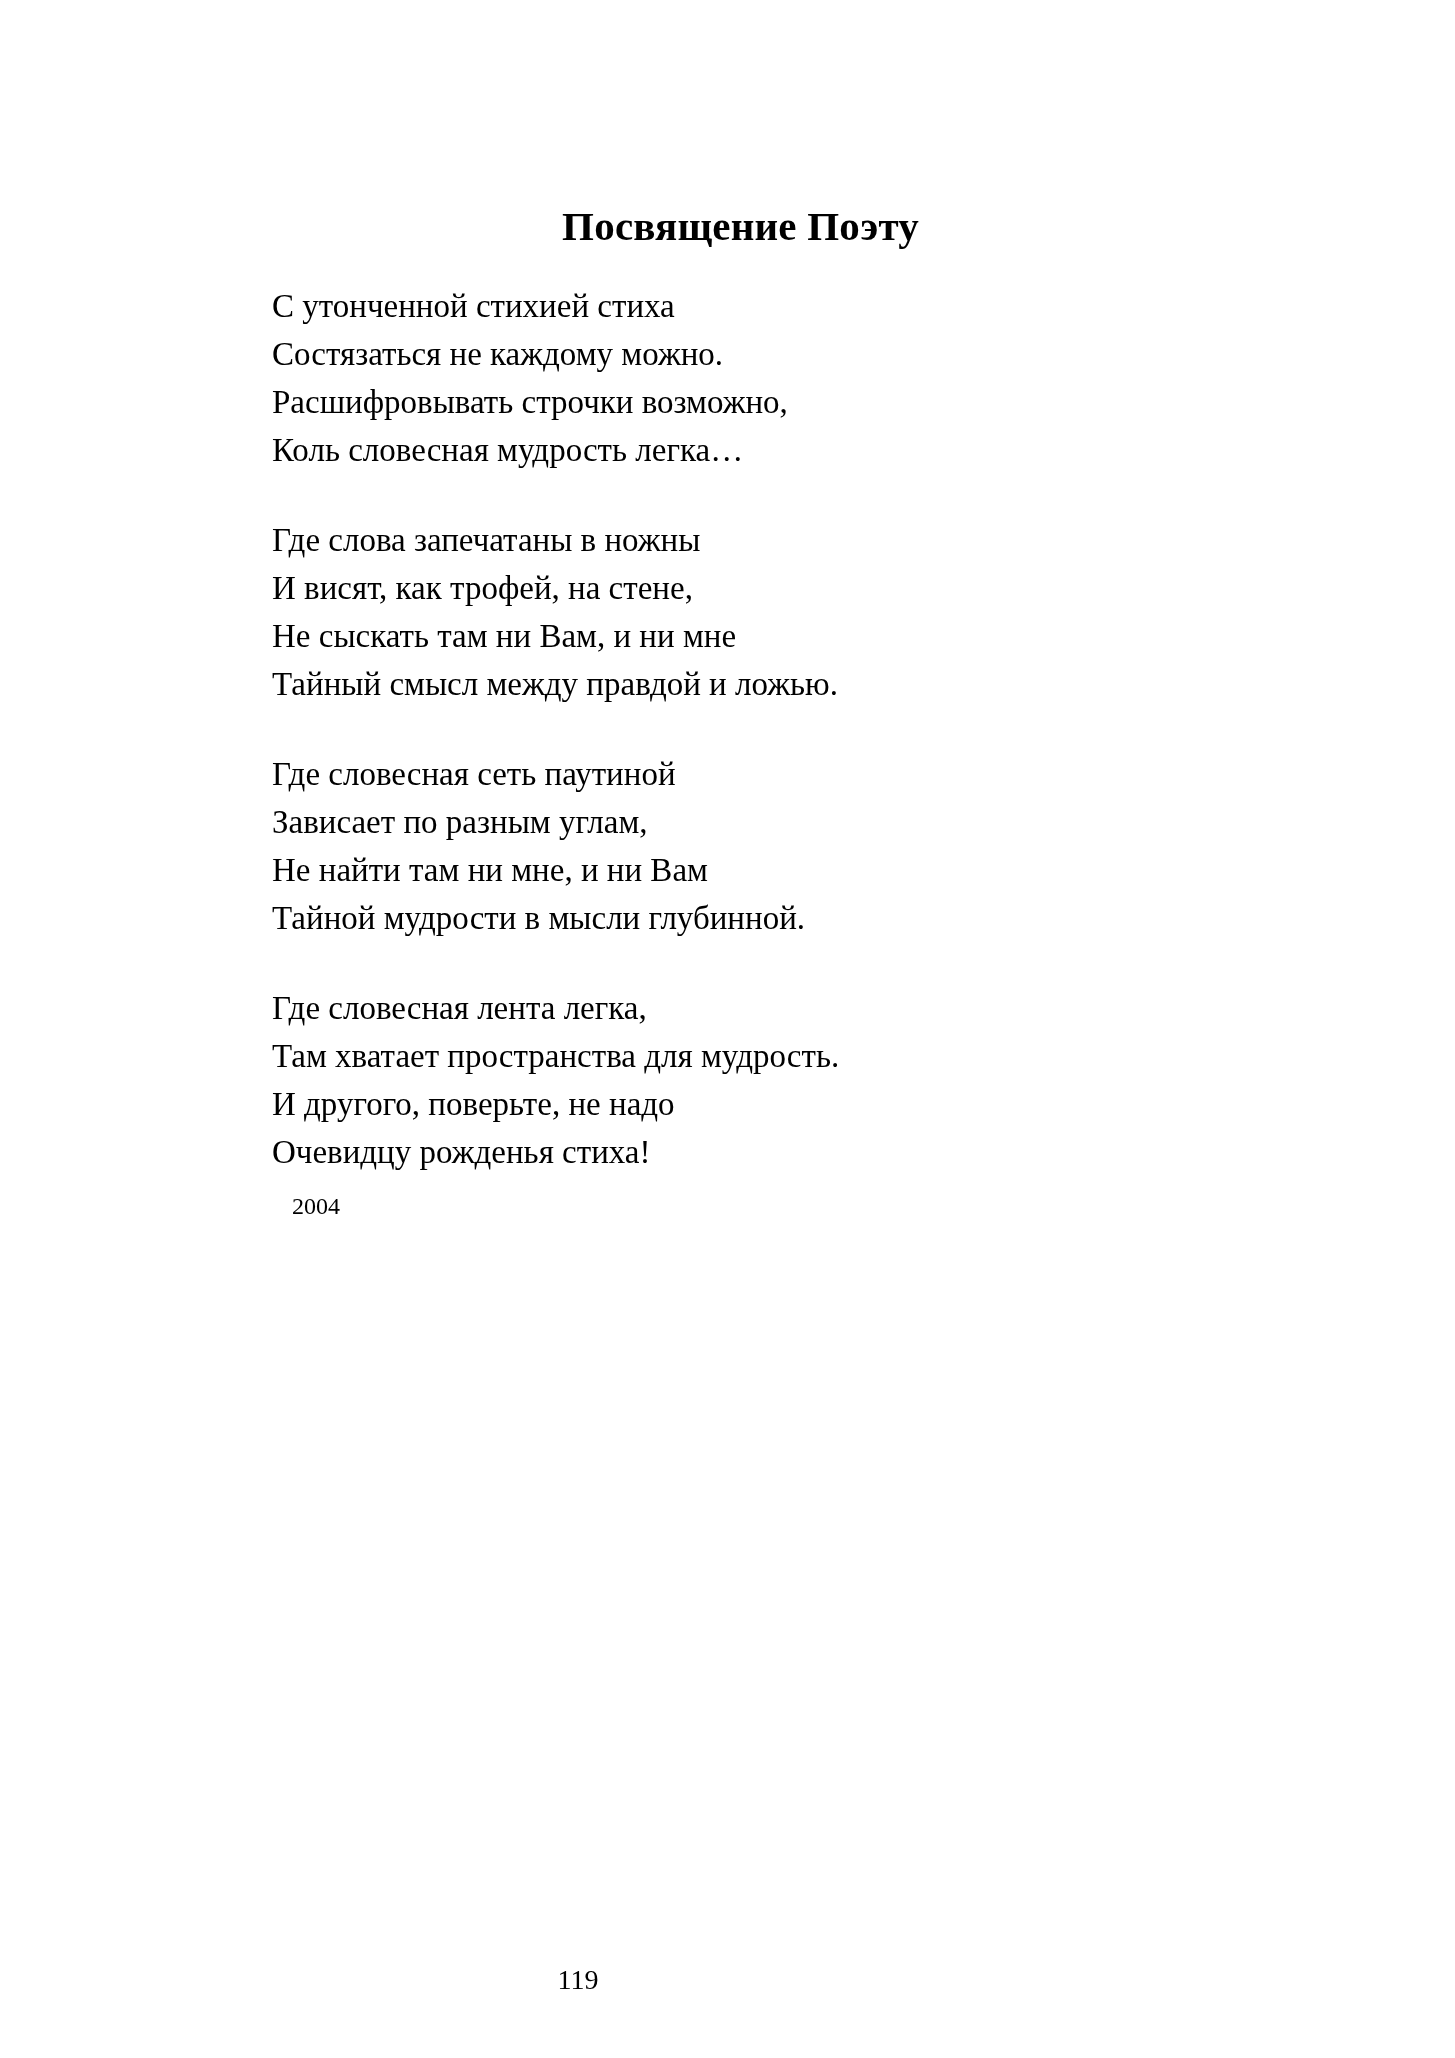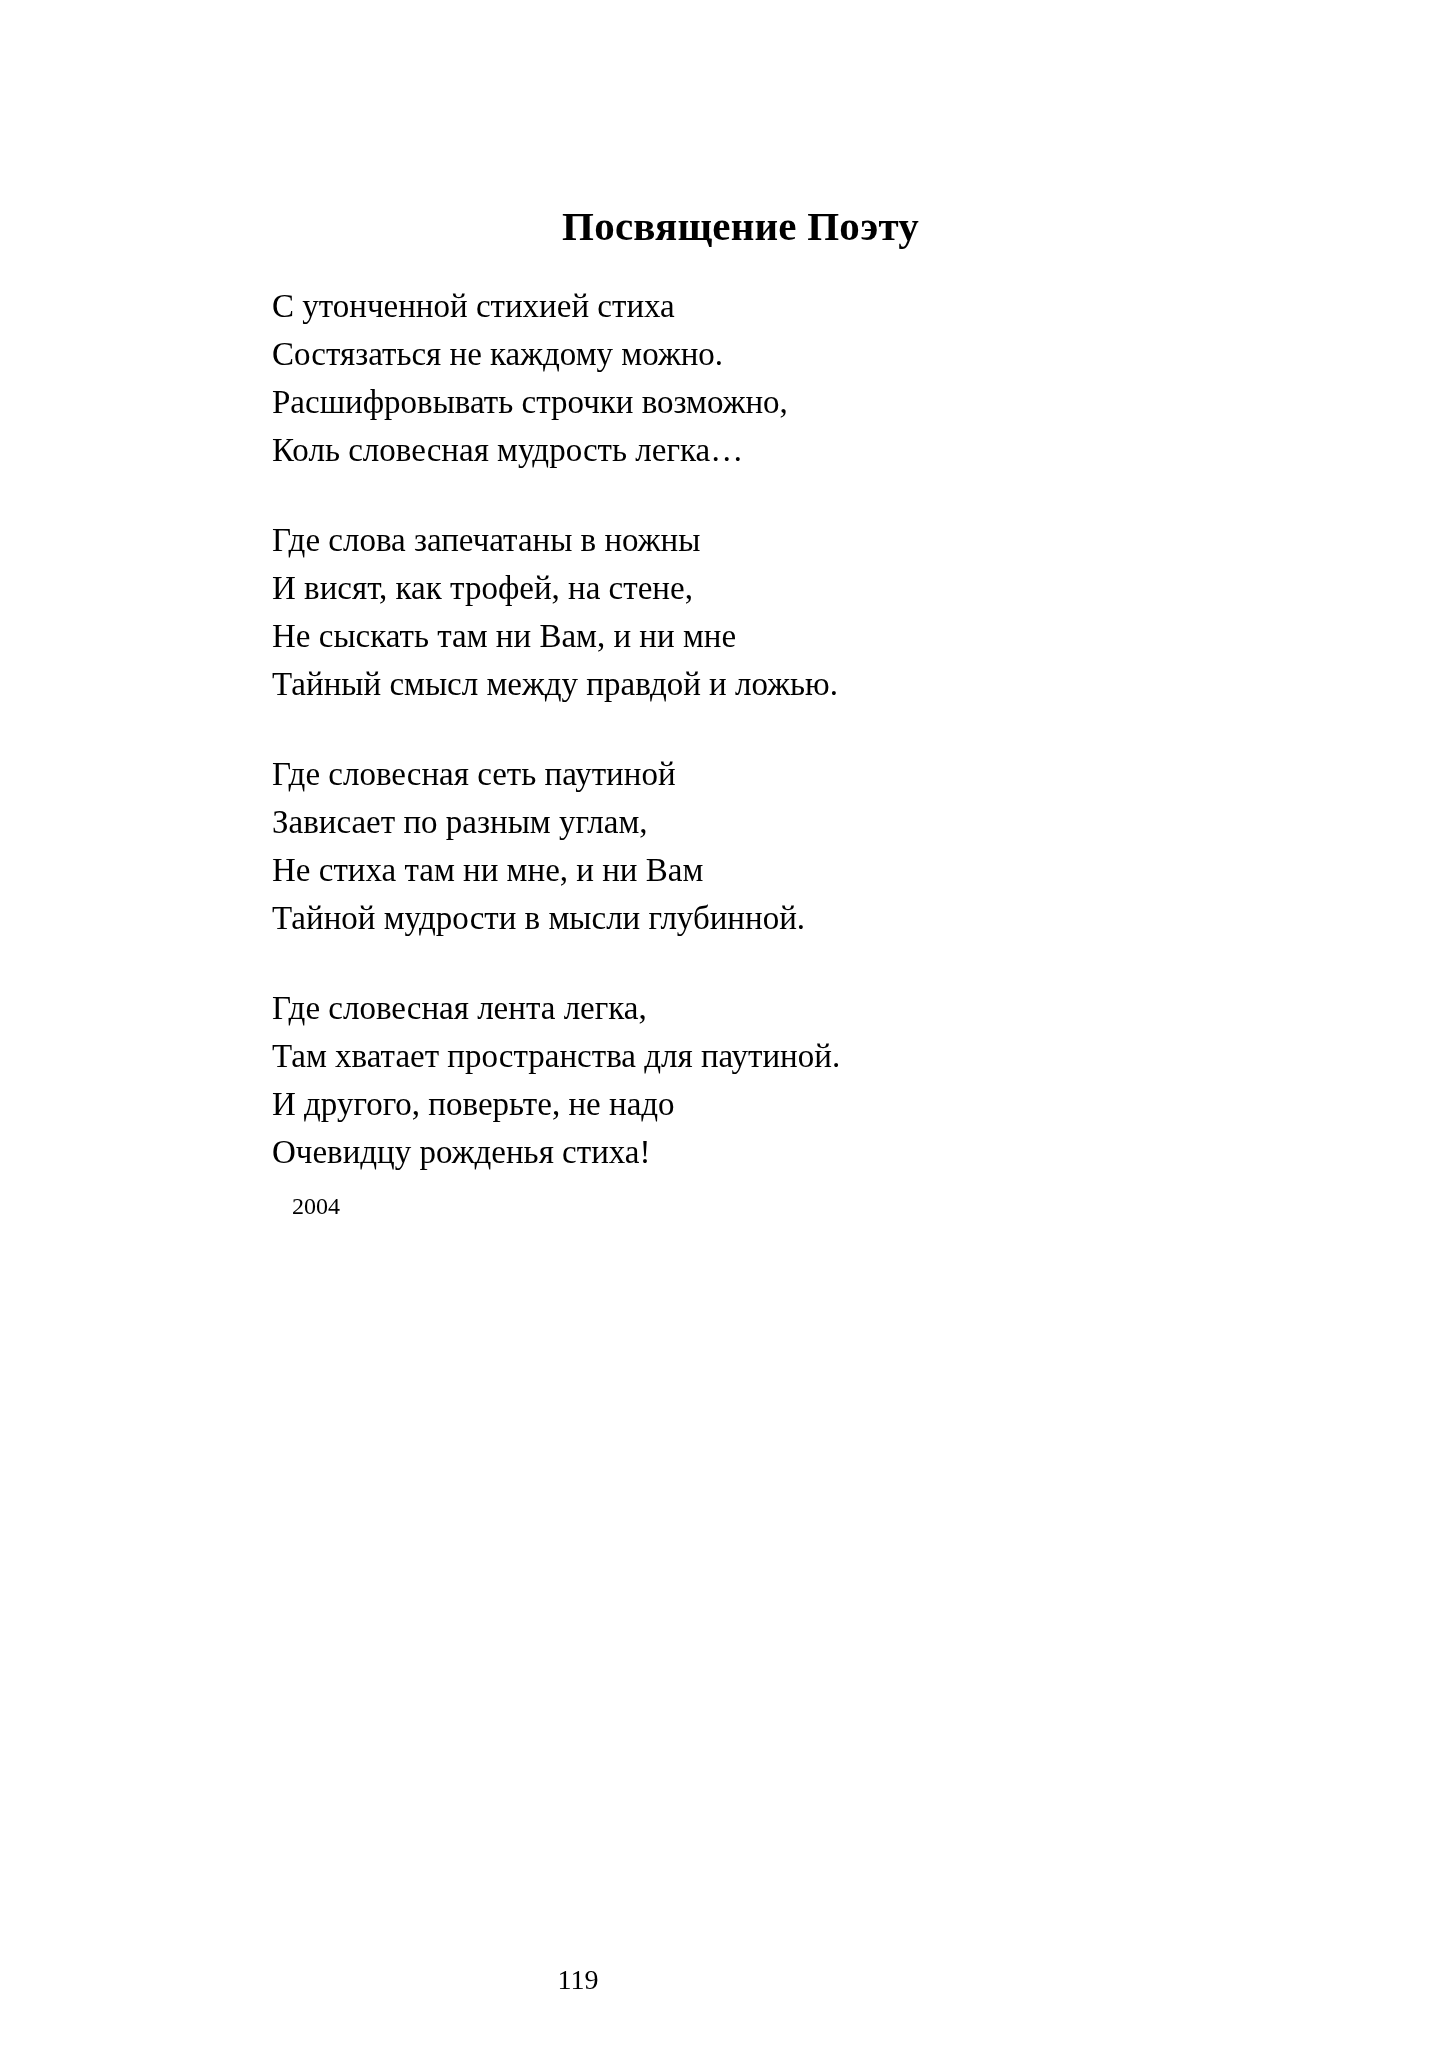--- a/index.html
+++ b/index.html
@@ -84,27 +84,27 @@
     <div class="stanza">
       <div class="line">Где слова запечатаны в ножны</div>
       <div class="line">И висят, как трофей, на стене,</div>
       <div class="line">Не сыскать там ни Вам, и ни мне</div>
       <div class="line">Тайный смысл между правдой и ложью.</div>
     </div>
 
     <div class="stanza">
       <div class="line">Где словесная сеть паутиной</div>
       <div class="line">Зависает по разным углам,</div>
-      <div class="line">Не стиха там ни мне, и ни Вам</div>
+      <div class="line">Не найти там ни мне, и ни Вам</div>
       <div class="line">Тайной мудрости в мысли глубинной.</div>
     </div>
 
     <div class="stanza">
       <div class="line">Где словесная лента легка,</div>
-      <div class="line">Там хватает пространства для паутиной.</div>
+      <div class="line">Там хватает пространства для мудрость.</div>
       <div class="line">И другого, поверьте, не надо</div>
       <div class="line">Очевидцу рожденья стиха!</div>
     </div>
 
   </div>
 
   <div class="year">2004</div>
 
   <div class="page-number">119</div>
 

